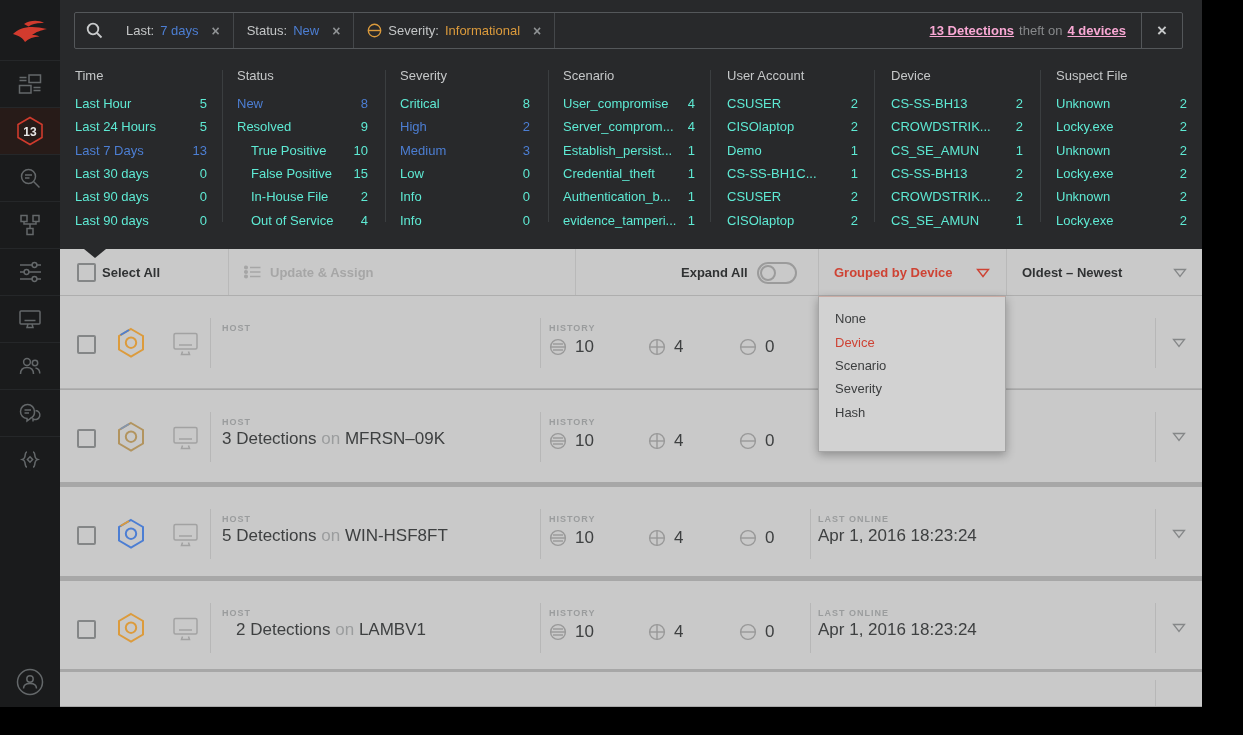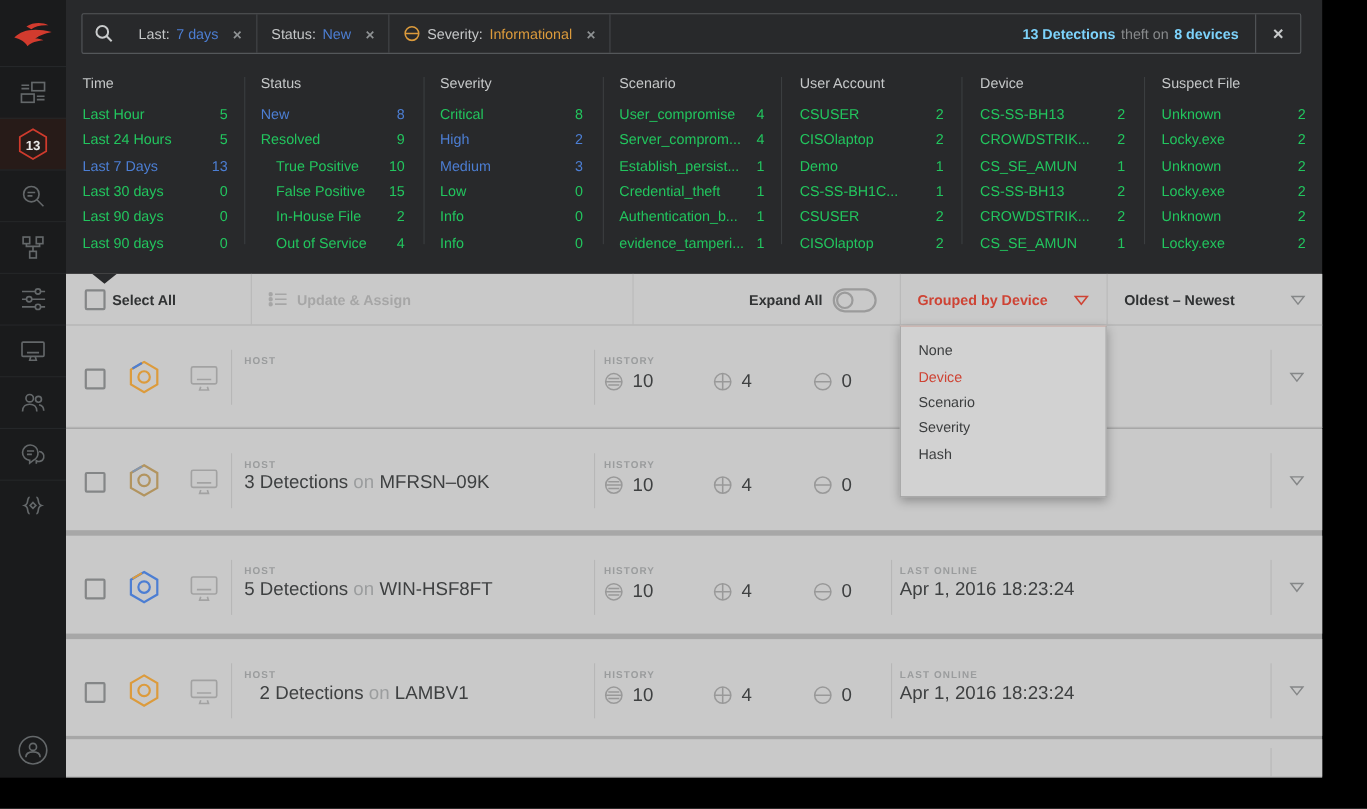--- a/index.html
+++ b/index.html
@@ -25,27 +25,27 @@
   .fbar{position:absolute;left:14px;top:12px;width:1109px;height:37px;border:1px solid #54575a;
         border-radius:2px;display:flex;align-items:stretch;font-size:13px;box-sizing:border-box;}
   .sico{display:flex;align-items:center;justify-content:center;width:38px;}
   .chip{display:flex;align-items:center;padding:0 13px;gap:6px;color:#c4c6c7;cursor:pointer;white-space:nowrap;}
   .blue{color:#4c7ed3;}
   .orange{color:#dc9b3c;}
   .chip .x{color:#8f9294;font-weight:bold;margin-left:7px;font-size:14px;cursor:pointer;}
   .cdiv{width:1px;background:#44474a;}
   .spacer{flex:1;}
   .summary{display:flex;align-items:center;gap:5px;padding-right:15px;color:#87898b;white-space:nowrap;}
-  .summary b{color:#7dd3fc;}
+  .summary b{color:#f9a8d4;text-decoration:underline;}
   .closebox{width:40px;border-left:1px solid #54575a;display:flex;align-items:center;
             justify-content:center;color:#c7c9ca;font-size:17px;font-weight:bold;cursor:pointer;}
 
   .fcol{position:absolute;top:68px;font-size:13px;}
   .fh{color:#c5c7c8;height:24px;}
-  .fi{display:flex;justify-content:space-between;align-items:center;height:23.3px;color:#22c55e;cursor:pointer;}
+  .fi{display:flex;justify-content:space-between;align-items:center;height:23.3px;color:#5eead4;cursor:pointer;}
   .fi.sel{color:#4c7ed3;}
   .fi.ind{padding-left:14px;}
   .fd{position:absolute;top:70px;height:152px;width:1px;background:#3b3e40;}
 
   
   .light{position:absolute;left:60px;top:249px;width:1142px;height:458px;background:#a7a7a7;text-align:right;}
 
   .tb{position:absolute;left:0;top:0;width:1142px;height:46px;background:#c9c9c9;
       border-bottom:1px solid #aeaeae;box-sizing:content-box;font-size:13px;}
   .notch{position:absolute;left:24px;top:0;width:0;height:0;border-left:11px solid transparent;
@@ -204,21 +204,21 @@
       </svg>
       <span>Severity:</span>
       <span class="orange">Informational</span>
       <span class="x">×</span>
     </div>
     <span class="cdiv"></span>
     <span class="spacer"></span>
     <div class="summary">
       <b>13 Detections</b>
       <span>theft on</span>
-      <b>8 devices</b>
+      <b>4 devices</b>
     </div>
     <span class="closebox">
         <span>×</span>
       </span>
   </div>
 
   <div class="fcol" style="left:15px;width:132px;">
     <div class="fh">Time</div>
     <div class="fi">
         <span>Last Hour</span>

